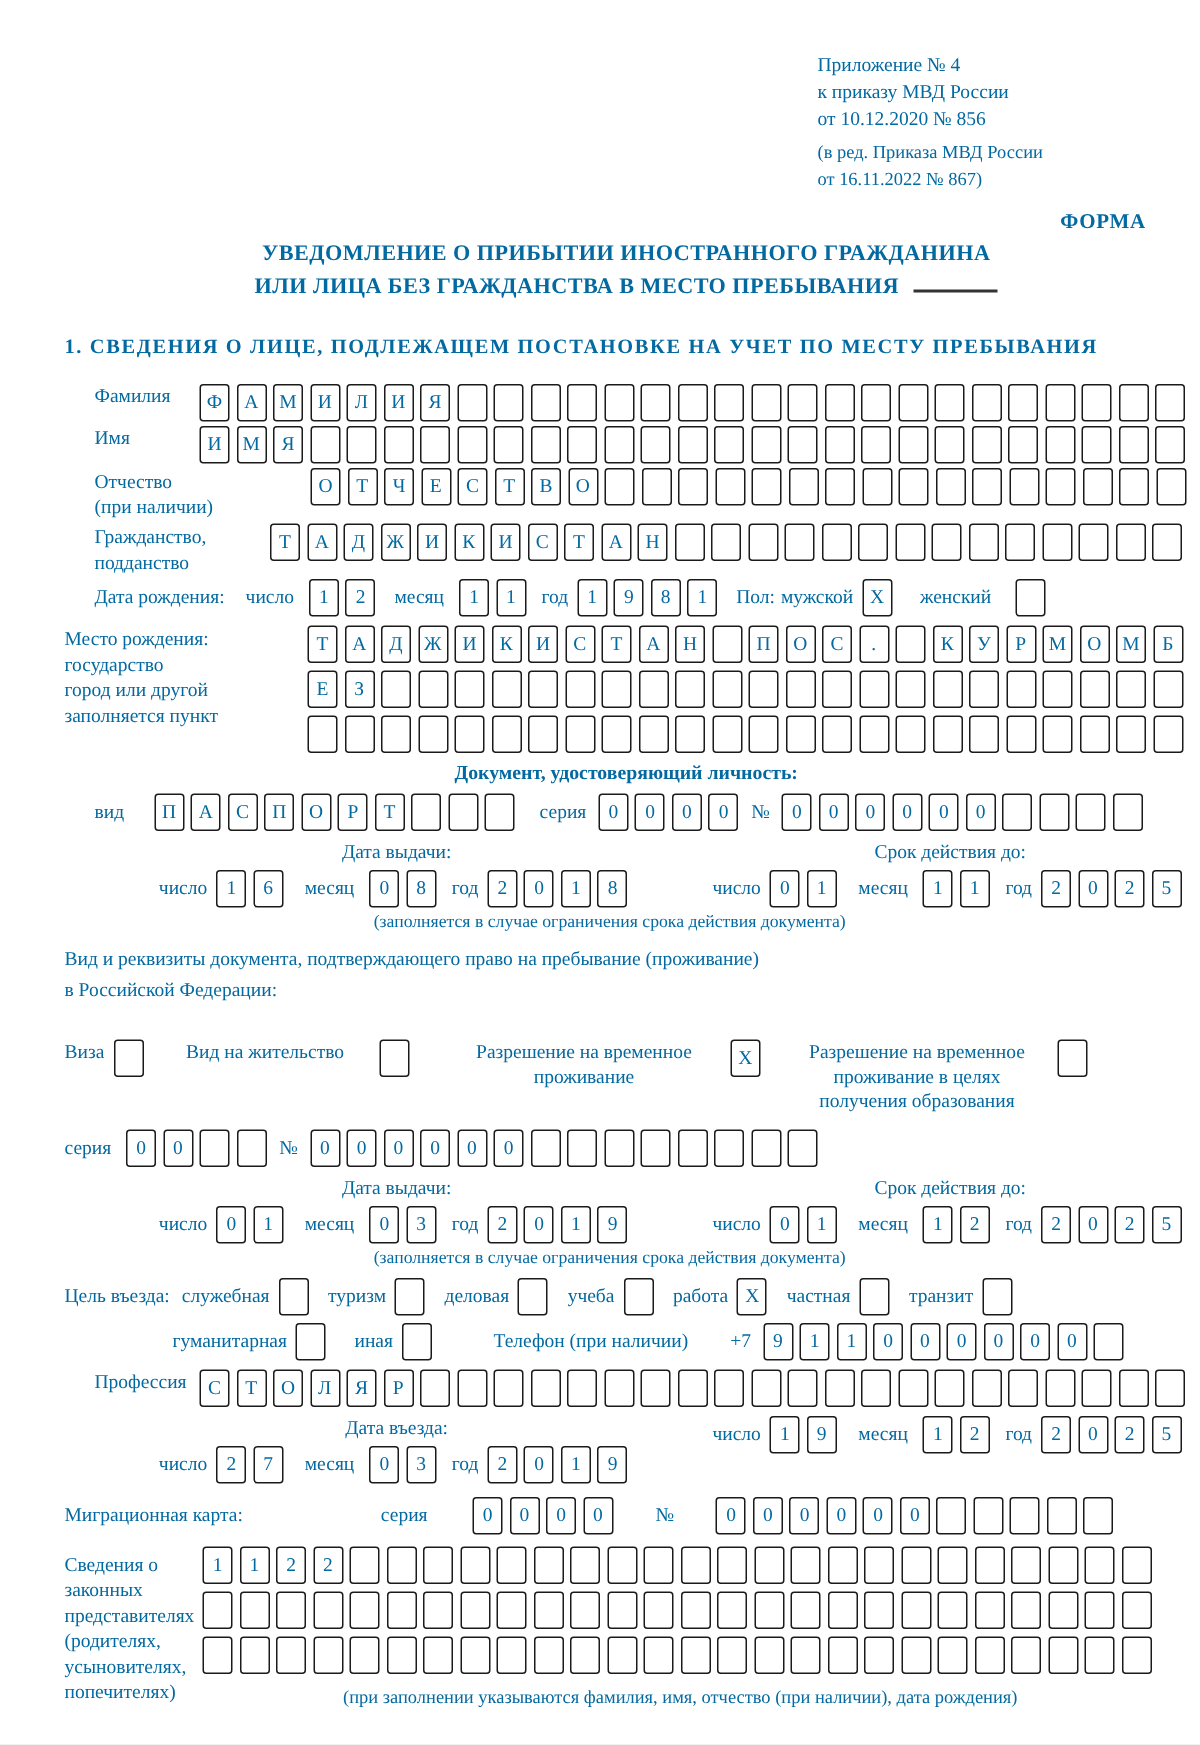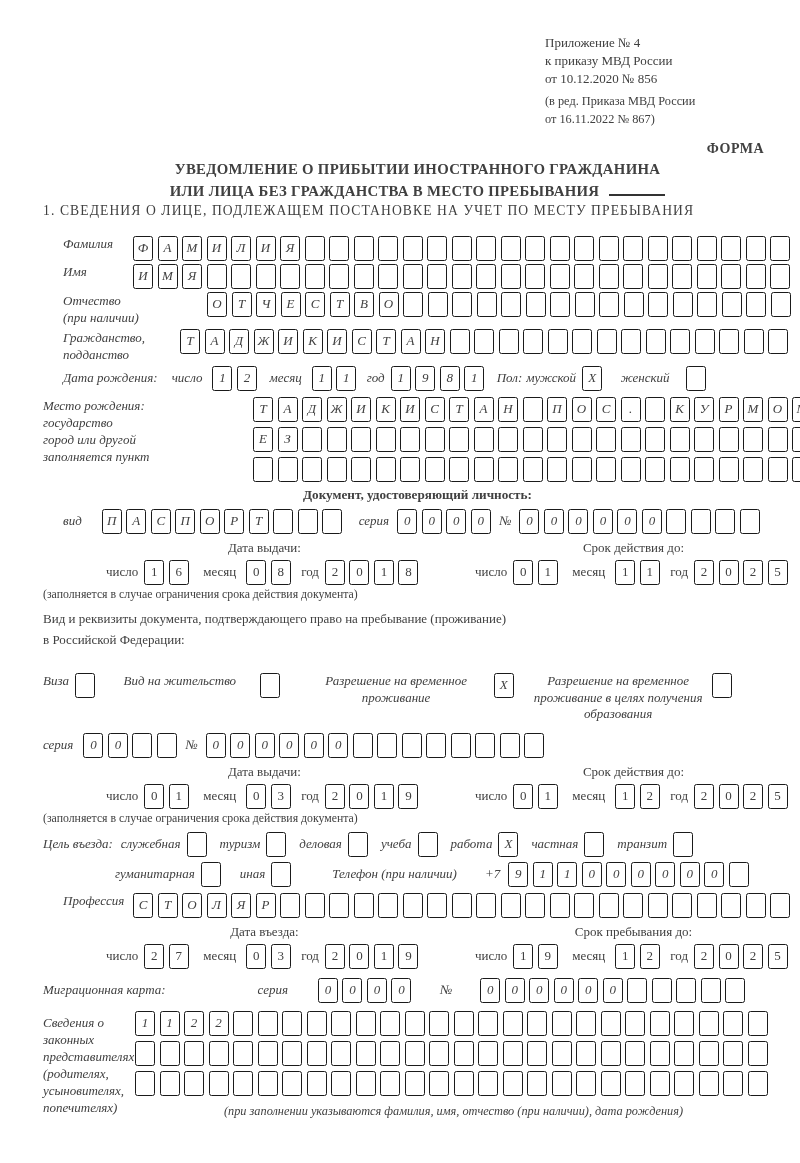--- a/index.html
+++ b/index.html
@@ -1,35 +1,35 @@
 <!DOCTYPE html>
 <html><head>
 <meta charset="utf-8">
 <style>
   html,body { margin:0; padding:0; background:#e8e8e8; }
   .page {
     width:800px; height:1163px; box-sizing:border-box; margin:0 auto;
-    background:#ffffff; color:#404040;
+    background:#ffffff; color:#0369a1;
     font-family:"Liberation Serif","DejaVu Serif",serif;
     font-size:13px; line-height:1.3;
     padding:34px 8px 14px 43px; overflow:hidden; position:relative;
   }
   
   .hdr { width:235px; margin-left:auto; margin-right:12px; }
   .hdr div { font-size:13px; line-height:18px; }
   .hdr .rev { font-size:12.3px; }
   .hdr .rev.first { margin-top:4px; }
   .forma { text-align:right; font-weight:bold; font-size:14px; margin:12px 28px 0 0; letter-spacing:.5px; }
   
   .title { text-align:center; font-weight:bold; font-size:14.8px; line-height:22px; margin-top:0; letter-spacing:.3px; }
   .title-blank { display:inline-block; width:56px; border-bottom:2px solid #333; height:13px; margin-left:10px; }
-  .sect { font-weight:normal; font-size:13.6px; letter-spacing:1.1px; }
+  .sect { font-weight:bold; font-size:13.6px; letter-spacing:1.1px; margin-top:20px; }
   
   .rows { margin-top:16px; }
-  .row { display:flex; align-items:flex-start; margin-bottom:3px;font-style:italic; }
+  .row { display:flex; align-items:flex-start; margin-bottom:3px; }
   .row.vc { align-items:center; }
   .cells { display:flex; flex:none; }
   .cell {
     box-sizing:border-box; flex:none; width:20px; height:25px;
     border:1.7px solid #1a1a1a; border-radius:2.5px; margin-right:4.5px;
     display:inline-flex; align-items:center; justify-content:center;
     font-size:13px; background:#fff;
   }
   .lbl { flex:none; }
   .lblcol { flex:none; line-height:17px; }
@@ -38,21 +38,21 @@
   .ml4{margin-left:4px;} .ml6{margin-left:6px;} .ml8{margin-left:8px;} .ml10{margin-left:10px;}
   .ml12{margin-left:12px;} .ml14{margin-left:14px;} .ml16{margin-left:16px;} .ml20{margin-left:20px;}
   .ml24{margin-left:24px;} .ml28{margin-left:28px;} .ml72{margin-left:72px;}
   .mb5 { margin-bottom:5px; }
   .center-b { text-align:center; font-weight:bold; font-size:13.2px; margin:4px 0 6px 0; }
   
   .dblock { display:flex; align-items:flex-start; margin-top:6px;justify-content:flex-end; }
   .dgrp .dhead { text-align:center; font-size:13px; margin-bottom:3px; }
   .drow { display:flex; align-items:center; }
   .dgrp-r { margin-left:52px; }
-  .vnote { font-size:11.8px; text-align:left; margin:2px 22px 6px 0; }
+  .vnote { font-size:11.8px; text-align:center; margin:2px 22px 6px 0; }
   
   .optwrap { text-align:center; line-height:16.5px; }
   .w175 { width:175px; } .w172 { width:172px; }
   .intro { line-height:21px; margin-top:4px; }
   .purpose { display:flex; align-items:center; margin-right:13px; }
   .purpose .cell { margin-left:6px; margin-right:0; }
   .note-bottom { font-size:12.3px; text-align:center; margin-top:8px; }
 </style>
 </head>
 <body>
@@ -231,21 +231,21 @@
           <span class="cell">8</span>
           <span class="cell">1</span>
         </div>
       <span class="lbl ml8">Пол:</span>
       <span class="lbl ml4">мужской</span>
       <span class="cell ml6">X</span>
       <span class="lbl ml14">женский</span>
       <span class="cell ml16"></span>
     </div>
 
-    <div class="row" style="margin-top:6px;gap:48px;">
+    <div class="row" style="margin-top:6px;">
       <div class="lblcol w162">
         <div>Место рождения:</div>
         <div>государство</div>
         <div>город или другой</div>
         <div>заполняется пункт</div>
       </div>
       <div>
         <div class="cells mb5">
             <span class="cell">Т</span>
             <span class="cell">А</span>
@@ -611,21 +611,20 @@
           <span class="lbl ml6">год</span>
           <div class="cells ml6">
               <span class="cell">2</span>
               <span class="cell">0</span>
               <span class="cell">1</span>
               <span class="cell">9</span>
             </div>
         </div>
       </div>
       <div class="dgrp dgrp-r">
-        <div class="dhead">Срок пребывания до:</div>
         <div class="drow">
           <span class="lbl">число</span>
           <div class="cells ml6">
               <span class="cell">1</span>
               <span class="cell">9</span>
             </div>
           <span class="lbl ml10">месяц</span>
           <div class="cells ml10">
               <span class="cell">1</span>
               <span class="cell">2</span>

